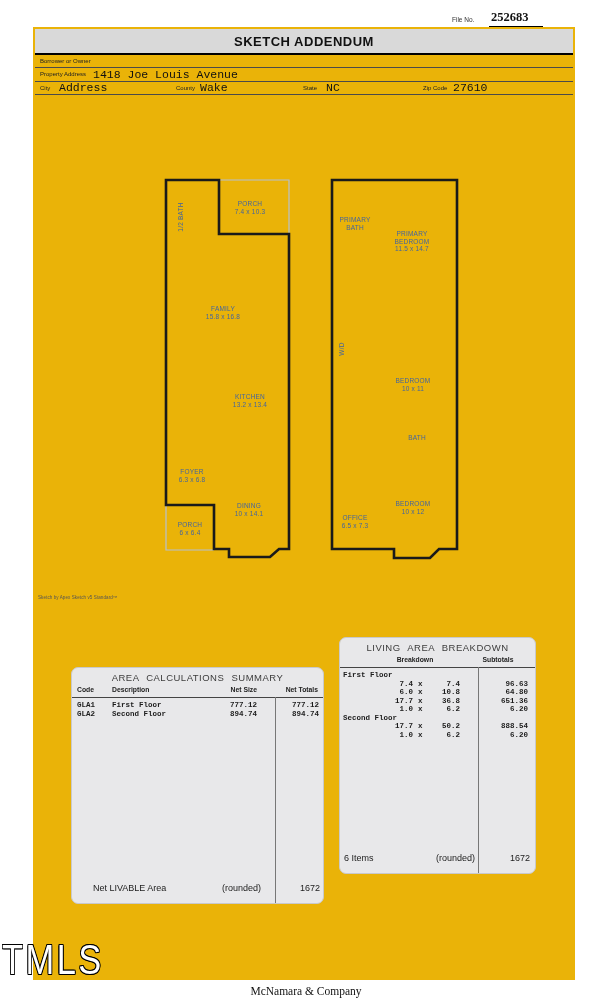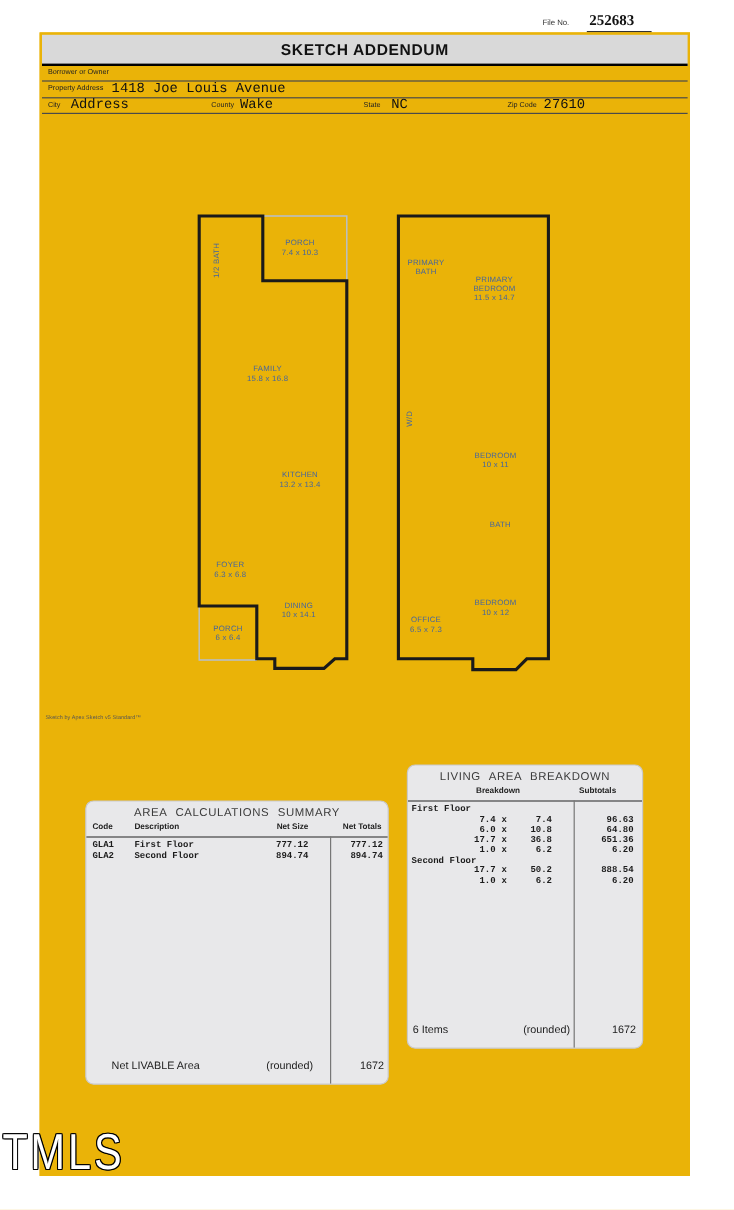--- a/index.html
+++ b/index.html
@@ -241,14 +241,15 @@
       <div class="pfoot">
         <span style="left:4px">6 Items</span>
         <span style="right:60px">(rounded)</span>
         <span style="right:5px">1672</span>
       </div>
     </div>
 
   </div>
 
   <div class="mlslogo">TMLS</div>
+  <div class="company">McNamara &amp; Company</div>
 
 </div>
 
 </body></html>

